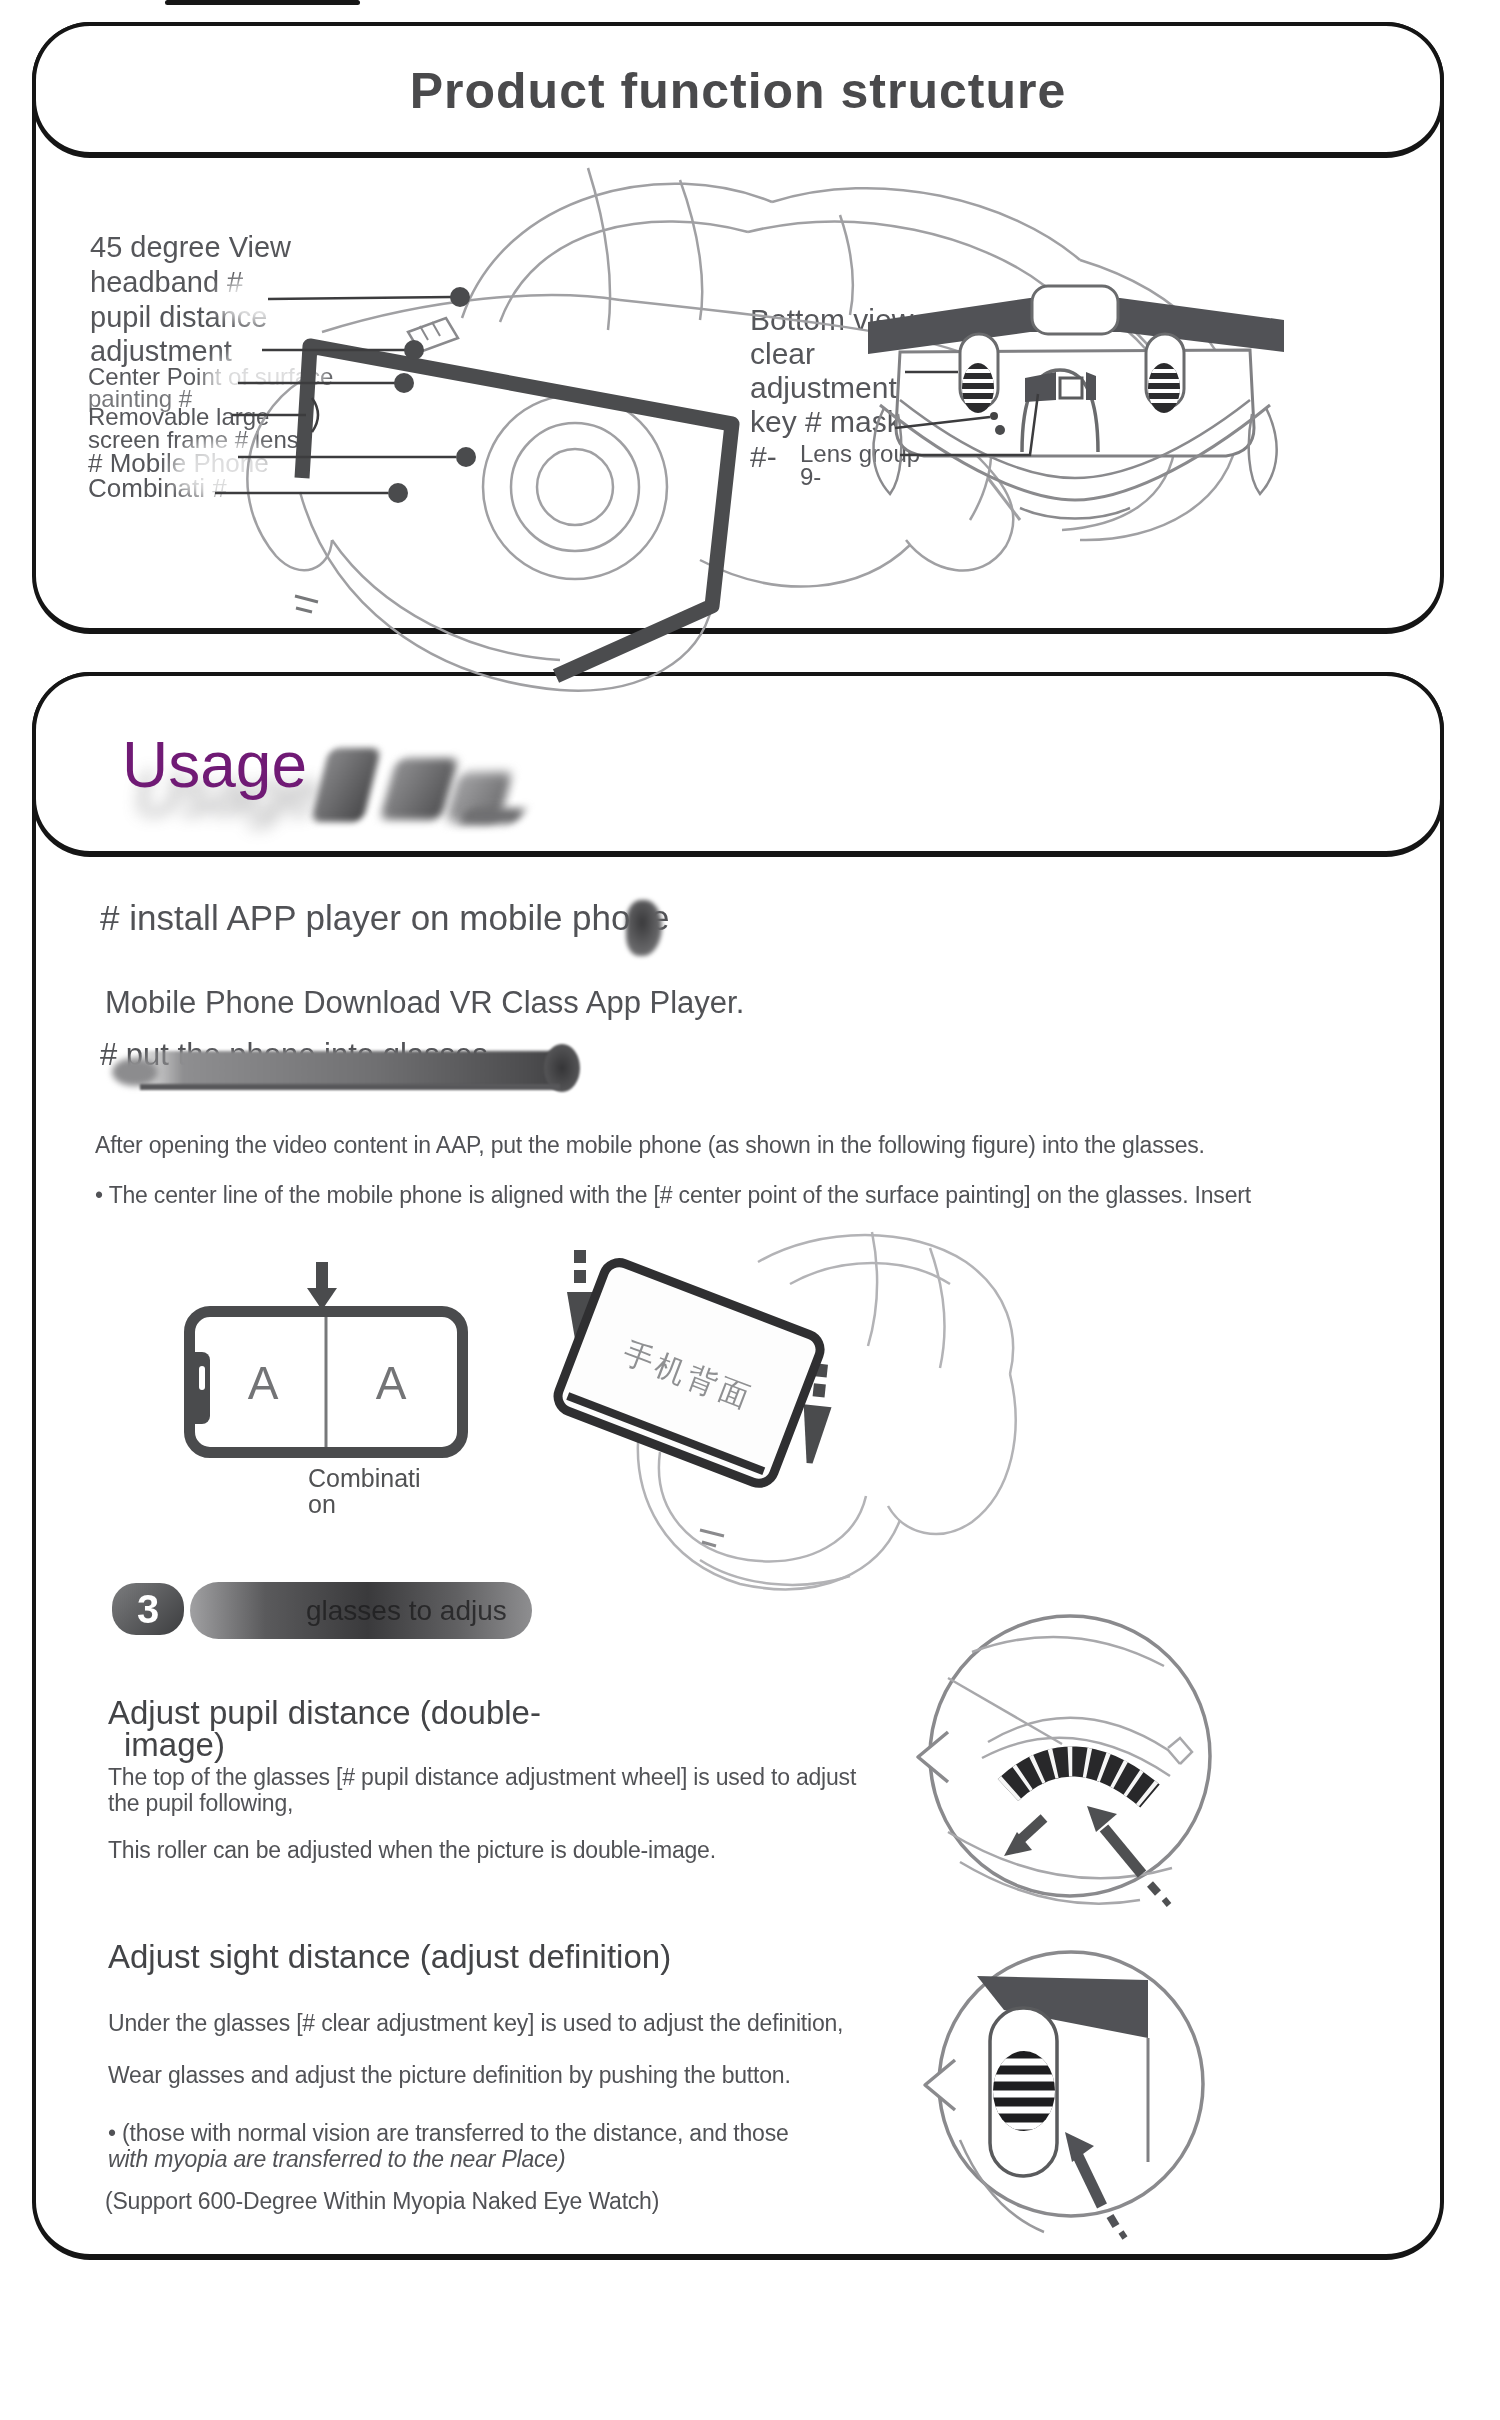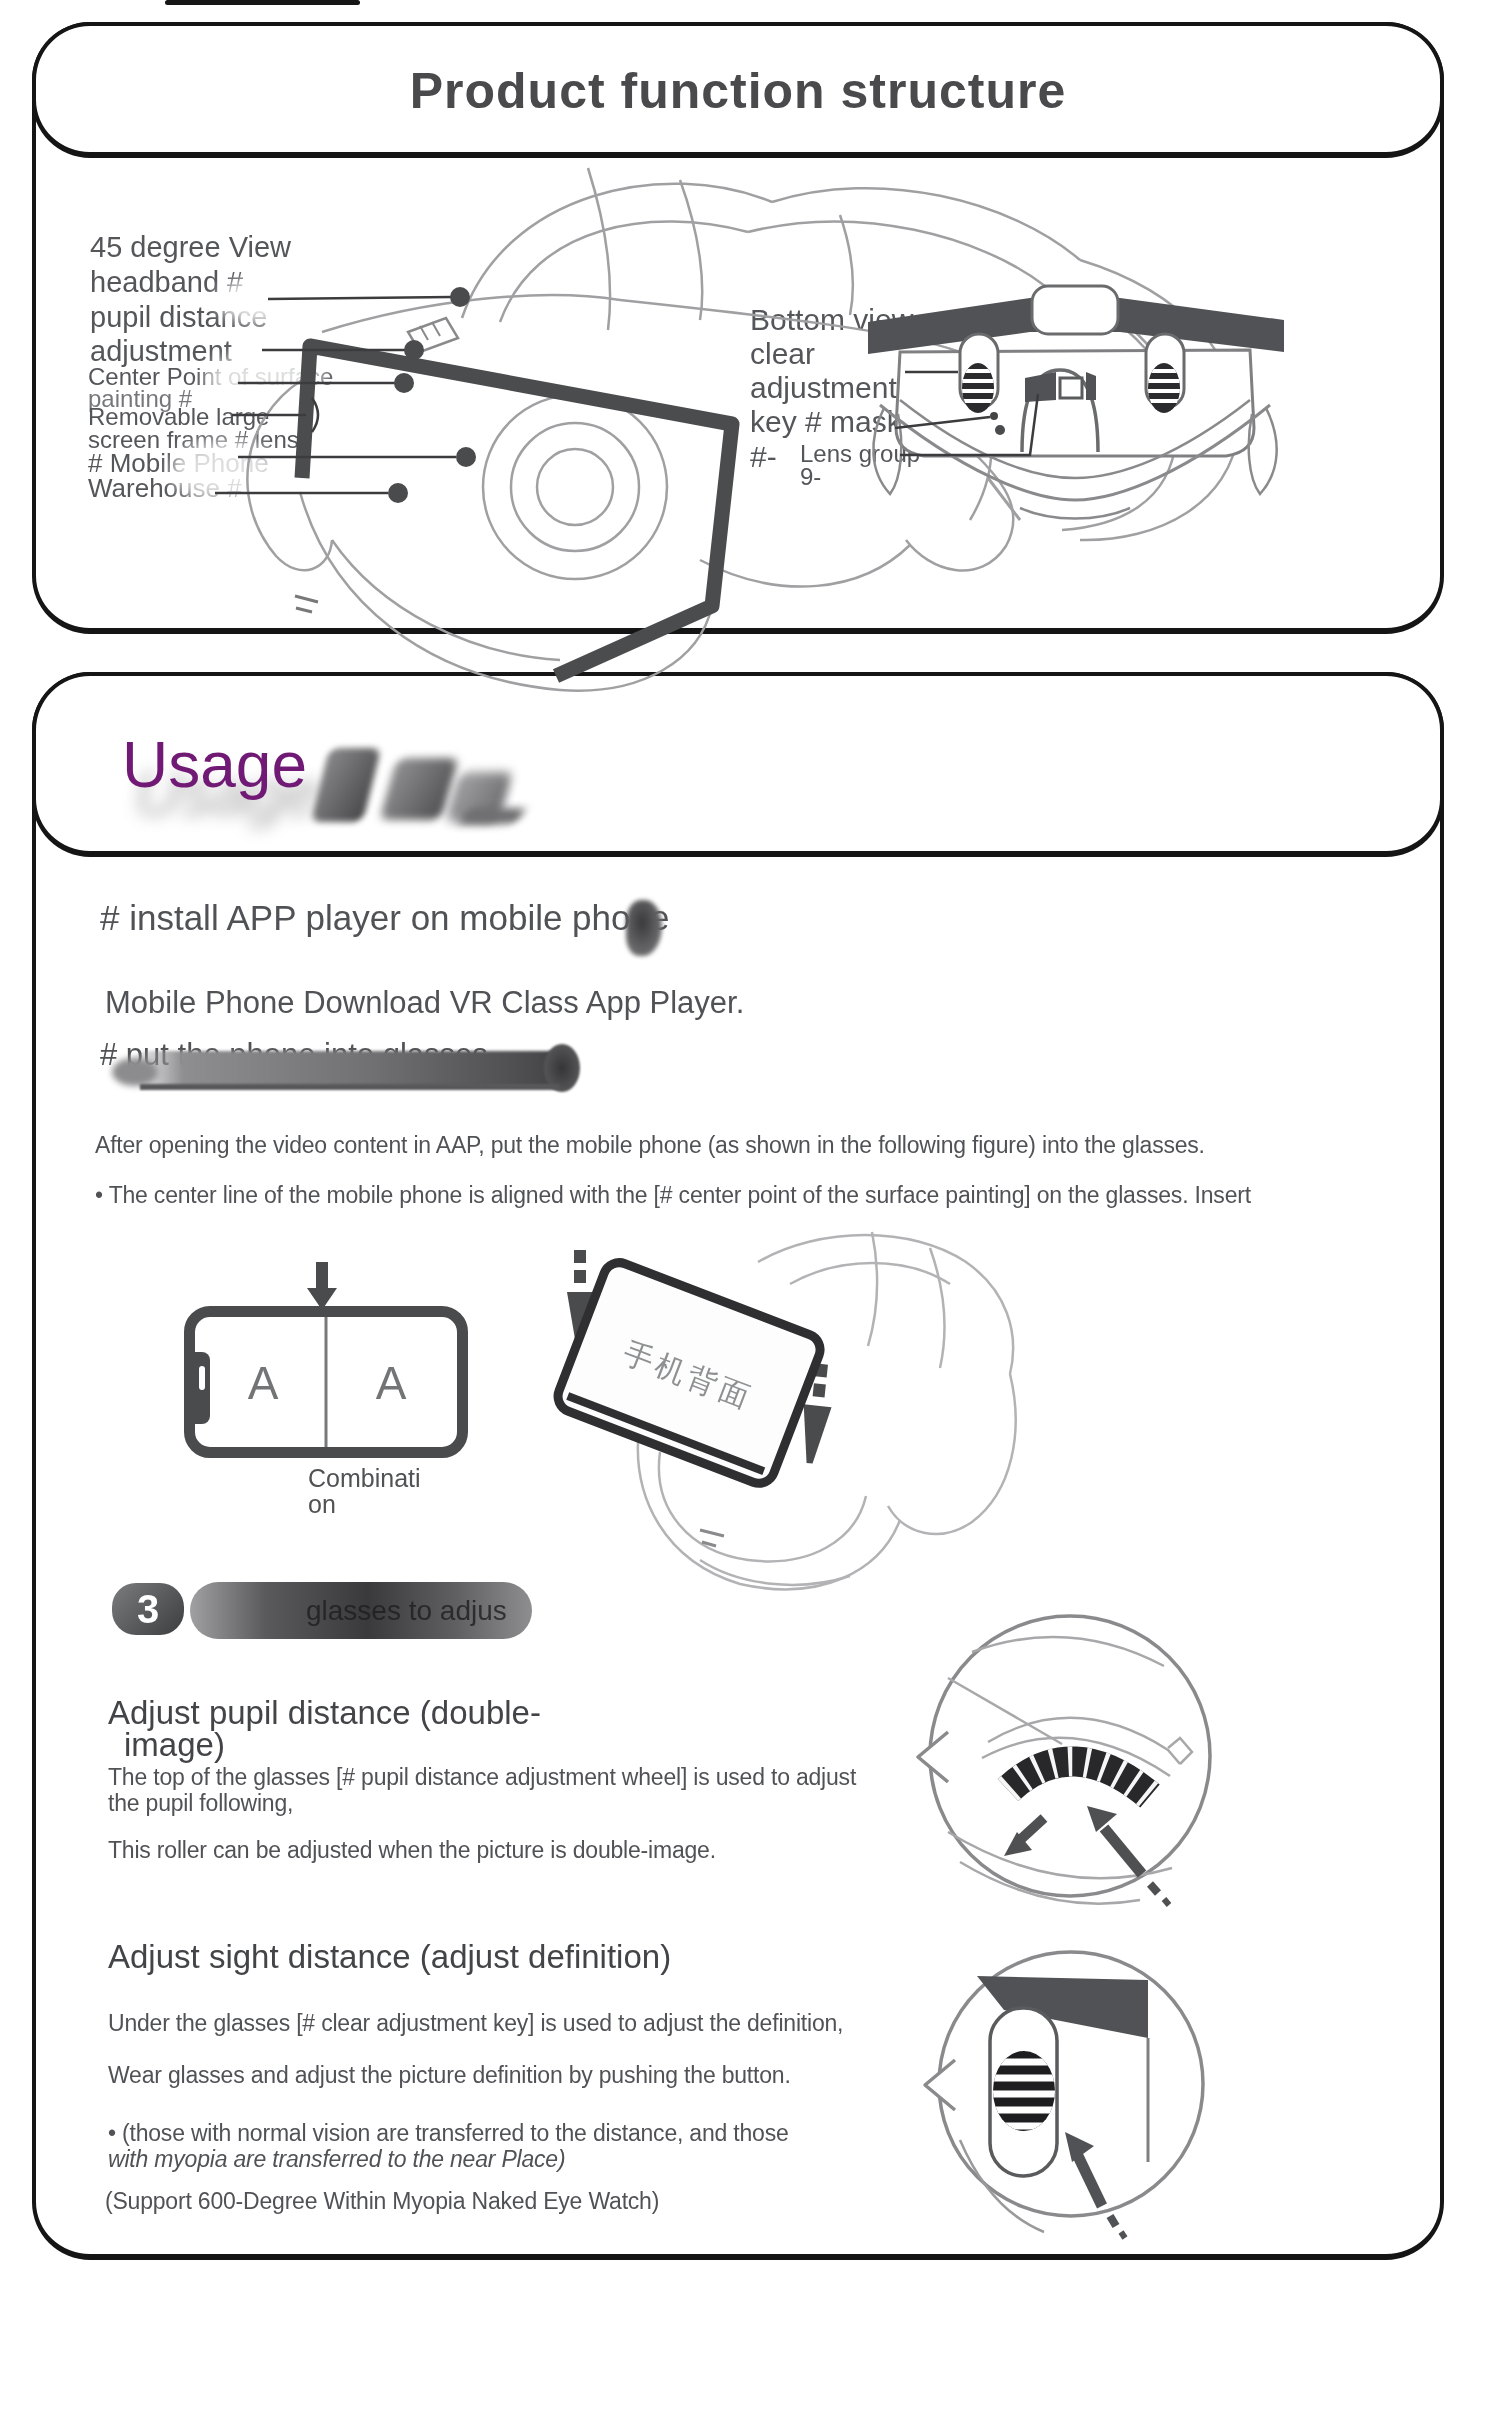--- a/index.html
+++ b/index.html
@@ -44,21 +44,21 @@
 
   <div class="abs lab29" style="left:90px;top:230px;">45 degree View</div>
   <div class="abs lab29" style="left:90px;top:265px;">headband #</div>
   <div class="abs lab29" style="left:90px;top:300px;">pupil distance</div>
   <div class="abs lab29" style="left:90px;top:334px;">adjustment</div>
   <div class="abs lab24" style="left:88px;top:363px;">Center Point of surface</div>
   <div class="abs lab24" style="left:88px;top:385px;opacity:.8;filter:blur(.6px);">painting #</div>
   <div class="abs lab24" style="left:88px;top:403px;">Removable large</div>
   <div class="abs lab24" style="left:88px;top:426px;">screen frame # lens</div>
   <div class="abs lab26" style="left:88px;top:449px;"># Mobile Phone</div>
-  <div class="abs lab26" style="left:88px;top:474px;">Warehouse #</div>
+  <div class="abs lab26" style="left:88px;top:474px;">Combinati #</div>
 
   <div class="abs lab30" style="left:750px;top:303px;">Bottom view</div>
   <div class="abs lab30" style="left:750px;top:337px;">clear</div>
   <div class="abs lab30" style="left:750px;top:371px;">adjustment</div>
   <div class="abs lab30" style="left:750px;top:405px;">key # mask</div>
   <div class="abs lab30" style="left:750px;top:440px;">#-</div>
   <div class="abs lab24" style="left:800px;top:440px;">Lens group</div>
   <div class="abs lab24" style="left:800px;top:463px;">9-</div>
 
   <div class="smudge" style="left:215px;top:278px;width:100px;height:46px;background:rgba(255,255,255,.85);border-radius:50%;filter:blur(7px);"></div>

